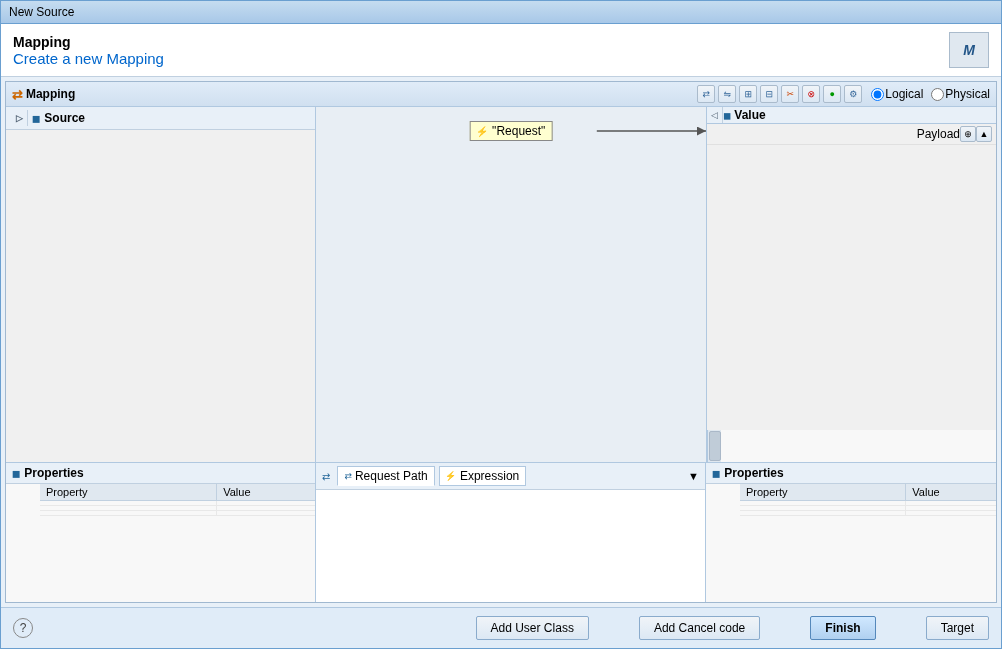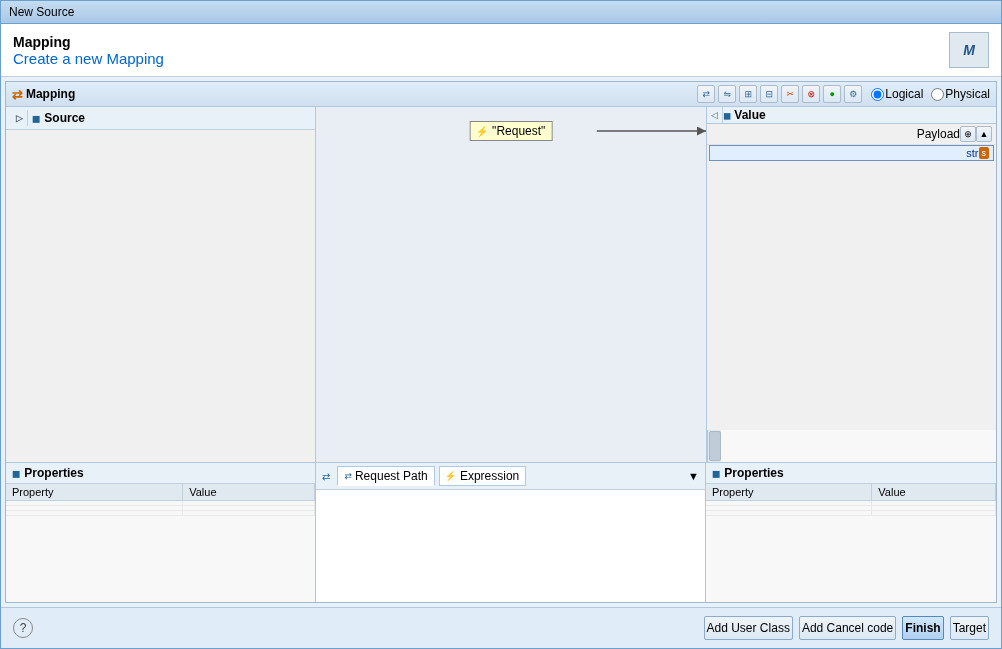--- a/index.html
+++ b/index.html
@@ -238,20 +238,21 @@
     }
 
     .props-table {
       flex: 1;
       overflow: auto;
     }
 
     .props-table table {
       width: 100%;
       border-collapse: collapse;
+      margin-left: 34px;
     }
 
     .props-table th {
       background: #e0e8f0;
       border-bottom: 1px solid #c0d0e0;
       border-right: 1px solid #c0d0e0;
       padding: 2px 6px;
       text-align: left;
       font-weight: normal;
       font-size: 11px;
@@ -329,26 +330,27 @@
       align-items: center;
       justify-content: center;
       font-size: 12px;
       cursor: pointer;
       color: #444;
     }
 
     .footer-spacer { flex: 1; }
 
     .footer-btn {
-      padding: 4px 2px;
+      padding: 4px 14px;
       background: linear-gradient(to bottom, #f0f4f8, #dce8f4);
       border: 1px solid #8aabcc;
       border-radius: 2px;
       cursor: pointer;
       font-size: 12px;
+      margin-left: 44px;
     }
 
     .footer-btn.primary {
       background: linear-gradient(to bottom, #d0e8ff, #b0d0f0);
       border: 1px solid #5588bb;
       font-weight: bold;
     }
 
     svg.connector-line {
       position: absolute;
@@ -522,24 +524,20 @@
           <div class="target-payload-row">
             <span>Payload</span>
             <div class="toolbar-btn-icon" style="width:16px;height:16px;">
               <span style="font-size:9px;">⊕</span>
             </div>
             <div class="toolbar-btn-icon" style="width:16px;height:16px;">
               <span style="font-size:9px;">▲</span>
             </div>
           </div>
 
-          <div class="target-str-row">
-            <span class="str-label">str</span>
-            <span class="str-badge">s</span>
-          </div>
         </div>
 
         <div class="scroll-bar-v">
           <div class="scroll-thumb"></div>
         </div>
       </div>
 
     </div>
 
     <div class="bottom-section">

